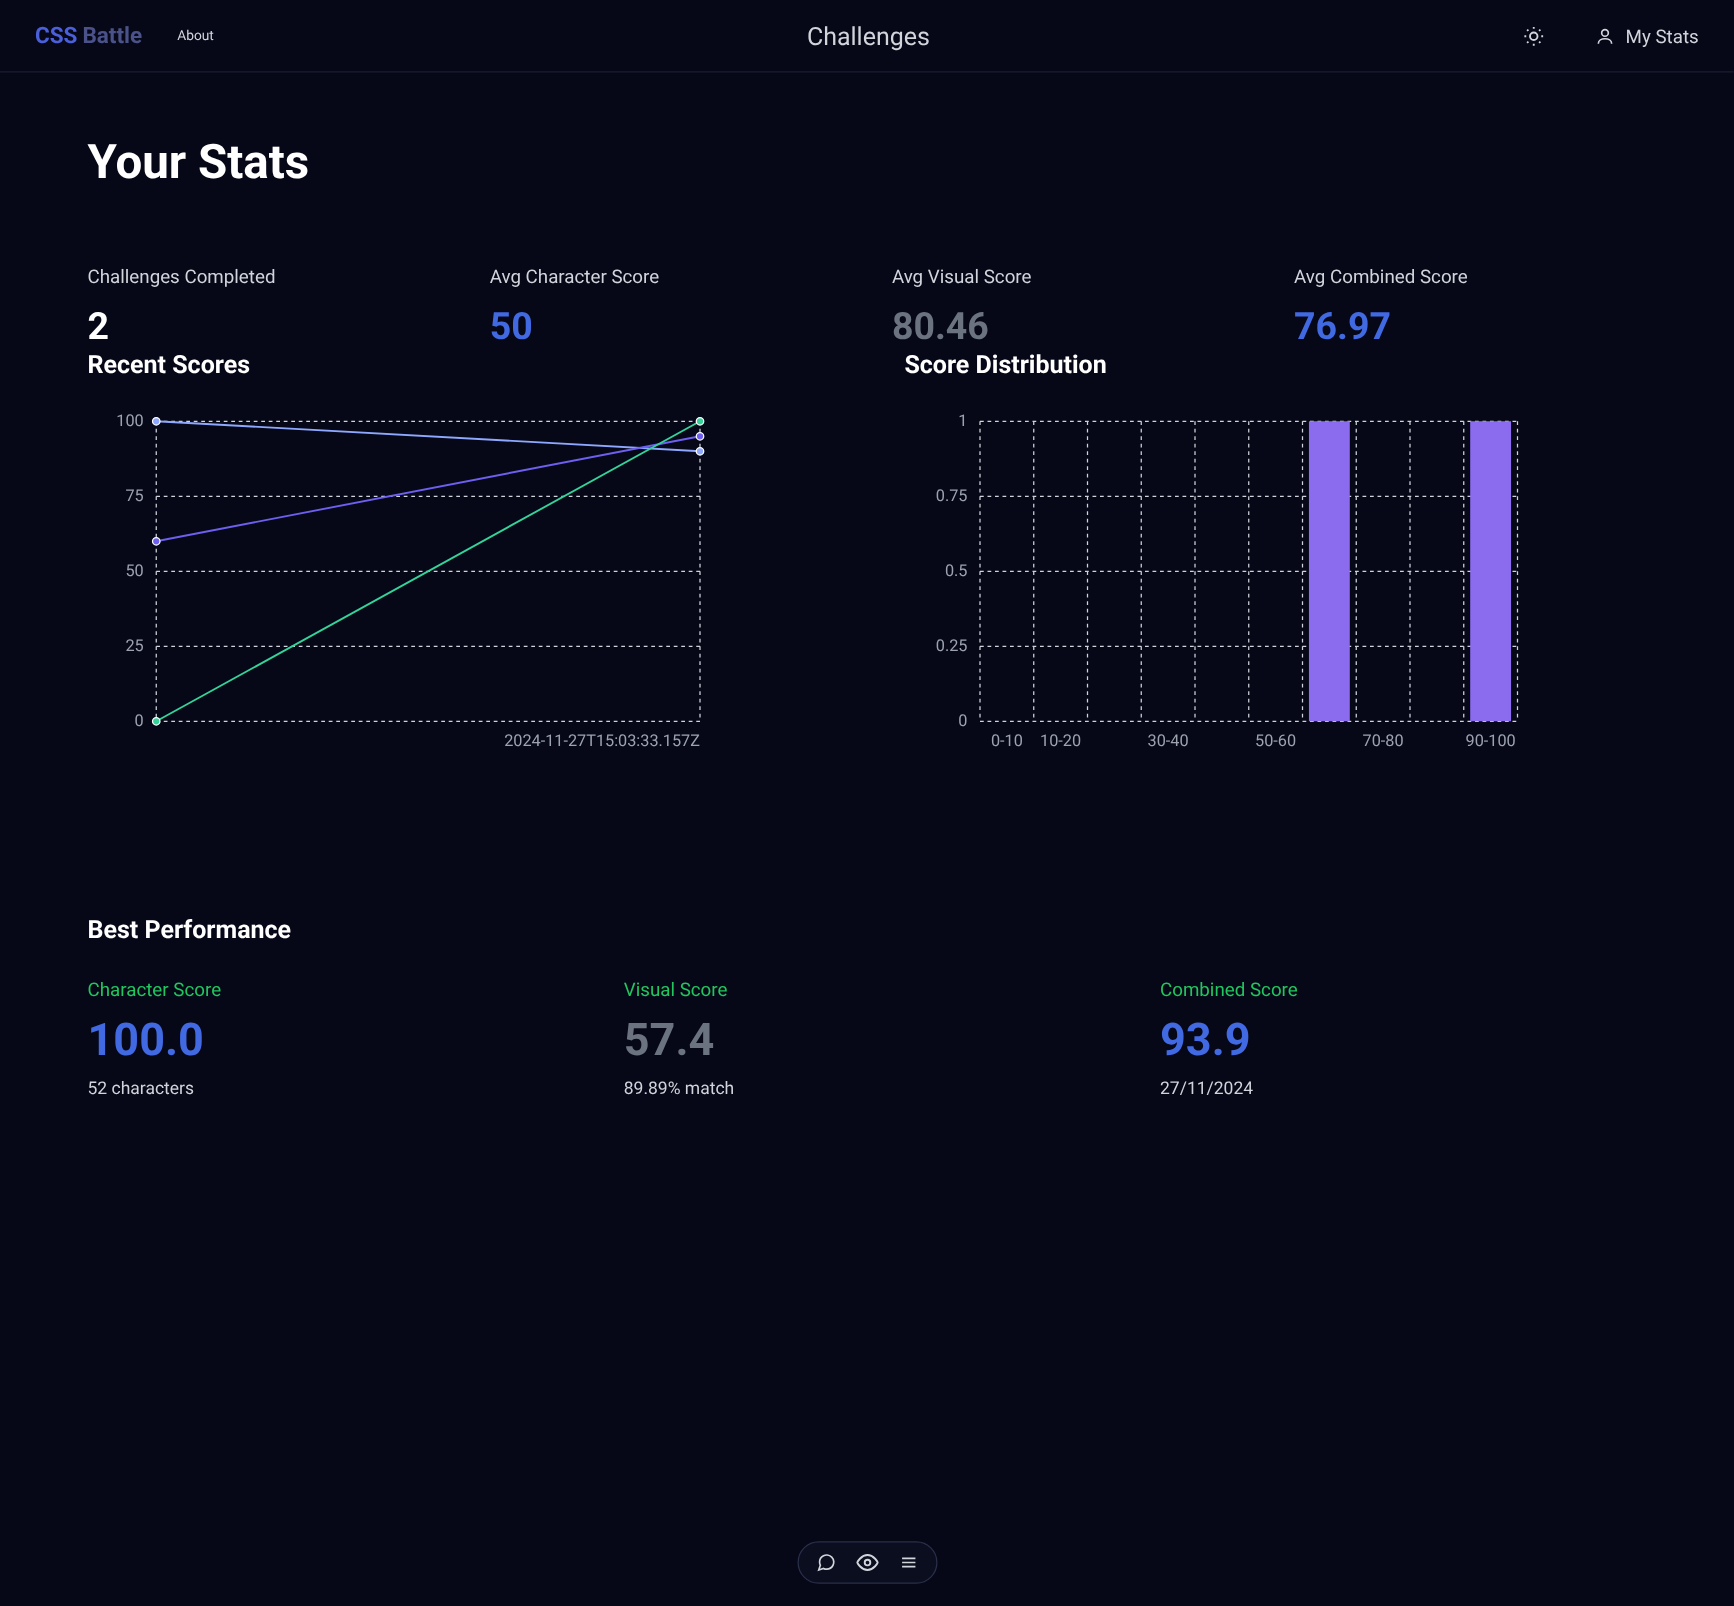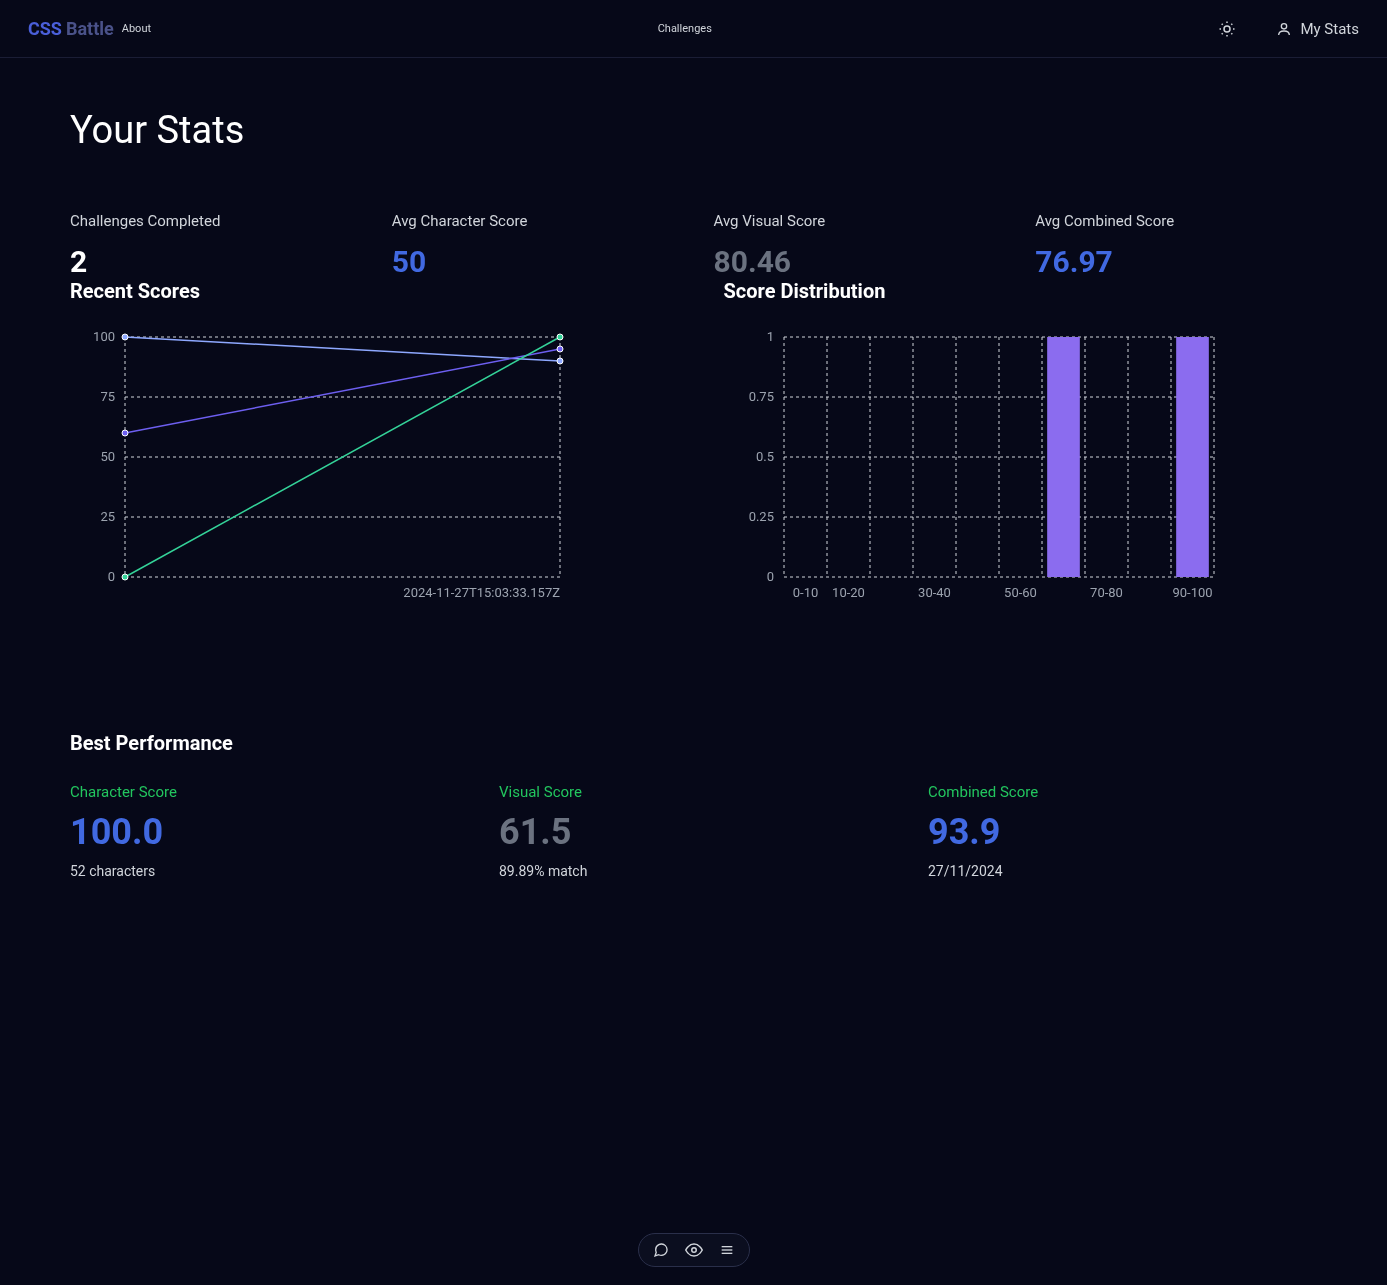--- a/index.html
+++ b/index.html
@@ -14,33 +14,33 @@
 
 
 .header {
   display: flex;
   align-items: center;
   justify-content: space-between;
   height: 58px;
   border-bottom: 1px solid #1a1d35;
   padding: 0 28px;
 }
-.header-left { display: flex; align-items: center; gap: 8px; }
+.header-left { display: flex; align-items: center; gap: 28px; }
 .logo { display: flex; align-items: baseline; font-weight: 700; font-size: 18px; }
 .logo-css { color: #4a5fd9; }
 .logo-battle { color: #4a5289; margin-left: 4px; }
 .nav-about { color: #d1d5db; font-size: 11px; }
-.header-center { color: #d1d5db; font-size: 11px; }
+.header-center { color: #d1d5db; font-size: 20px; }
 .header-right { display: flex; align-items: center; gap: 40px; }
 .icon-btn { color: #d1d5db; cursor: pointer; display: flex; align-items: center; }
 .mystats { display: flex; align-items: center; gap: 8px; color: #d1d5db; font-size: 15px; cursor: pointer; }
 
 
 .main { padding: 50px 70px; }
-.page-title { font-size: 38px; font-weight: 400; margin-bottom: 60px; }
+.page-title { font-size: 38px; font-weight: 700; margin-bottom: 60px; }
 
 
 .stats-grid { display: grid; grid-template-columns: repeat(4, 1fr); gap: 40px; }
 .stat-block { display: flex; flex-direction: column; gap: 14px; }
 .stat-label { color: #d1d5db; font-size: 15px; }
 .stat-value { font-size: 30px; font-weight: 700; }
 .stat-white { color: #ffffff; }
 .stat-blue { color: #4169e1; }
 .stat-gray { color: #6b7280; }
 
@@ -205,21 +205,21 @@
 
   <h2 class="best-title">Best Performance</h2>
   <div class="best-grid" id="best-grid">
       <div class="best-block">
         <div class="best-label">Character Score</div>
         <div class="best-value stat-blue">100.0</div>
         <div class="best-sub">52 characters</div>
       </div>
       <div class="best-block">
         <div class="best-label">Visual Score</div>
-        <div class="best-value stat-gray">61.5</div>
+        <div class="best-value stat-gray">57.4</div>
         <div class="best-sub">89.89% match</div>
       </div>
       <div class="best-block">
         <div class="best-label">Combined Score</div>
         <div class="best-value stat-blue">93.9</div>
         <div class="best-sub">27/11/2024</div>
       </div>
     </div>
 </div>
 

